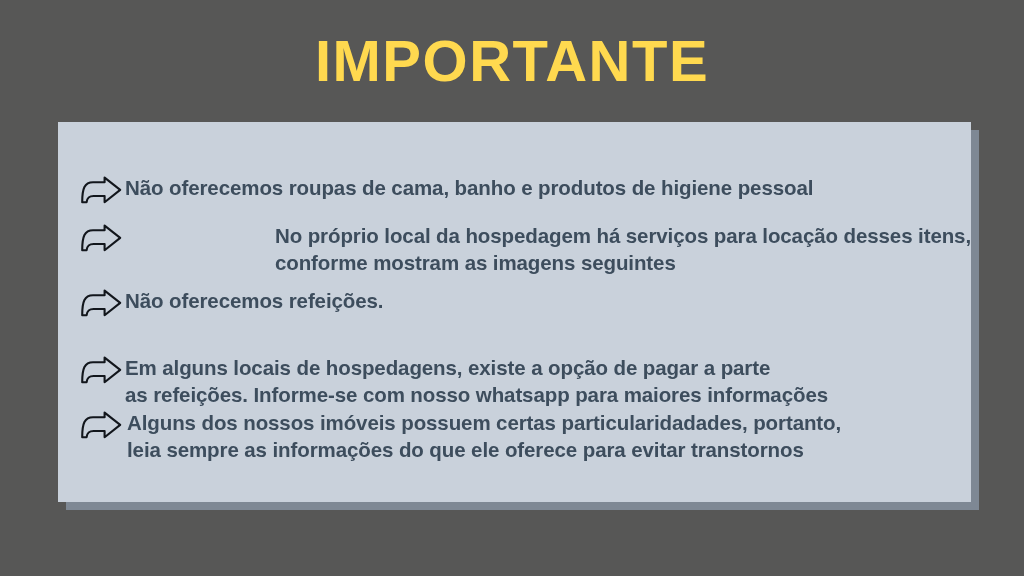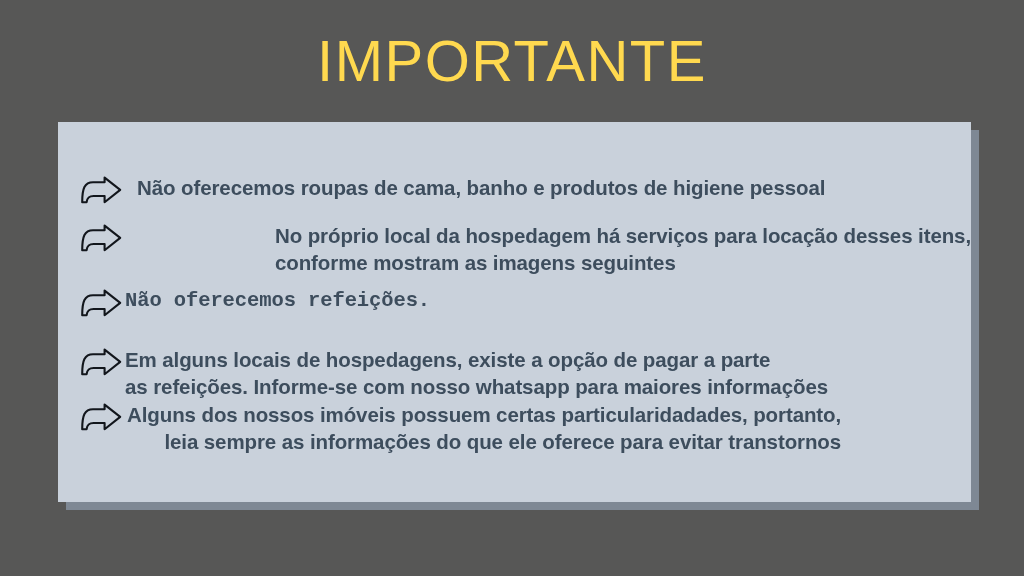--- a/index.html
+++ b/index.html
@@ -20,21 +20,21 @@
     background: #575756;
   }
   #slide-title {
     position: absolute;
     top: 32px;
     left: 0;
     width: 1024px;
     text-align: center;
     color: #ffd94f;
     font-size: 58px;
-    font-weight: normal;
+    font-weight: bold;
     letter-spacing: 1.5px;
     line-height: 1;
     white-space: nowrap;
   }
   
   #panel-shadow {
     position: absolute;
     left: 66px;
     top: 130px;
     width: 913px;
@@ -77,25 +77,25 @@
   }
   .bullet-text {
     color: #3d4d5d;
     font-size: 20.5px;
     font-weight: bold;
     line-height: 1.32;
     white-space: pre-line;
     letter-spacing: -0.1px;
   }
   
-  .bullet-item.i0 { margin-bottom: 17px; gap: 12px; }
+  .bullet-item.i0 { margin-bottom: 17px; }
   .bullet-item.i1 { margin-bottom: 11px; justify-content: space-between; }
-  .bullet-item.i2 { margin-bottom: 28px; font-family: Liberation Mono, monospace; }
+  .bullet-item.i2 { margin-bottom: 36px; }
   .bullet-item.i3 { margin-bottom: 1px; }
-  .bullet-item.i4 { margin-bottom: 12px; text-align: right; }
+  .bullet-item.i4 { margin-bottom: 12px; }
   .bullet-item.i4 .bullet-text { padding-left: 2px; }
 </style>
 </head>
 <body>
 
 <div id="slide">
 
   <div id="slide-title">IMPORTANTE</div>
 
   <div id="panel-shadow"></div>

